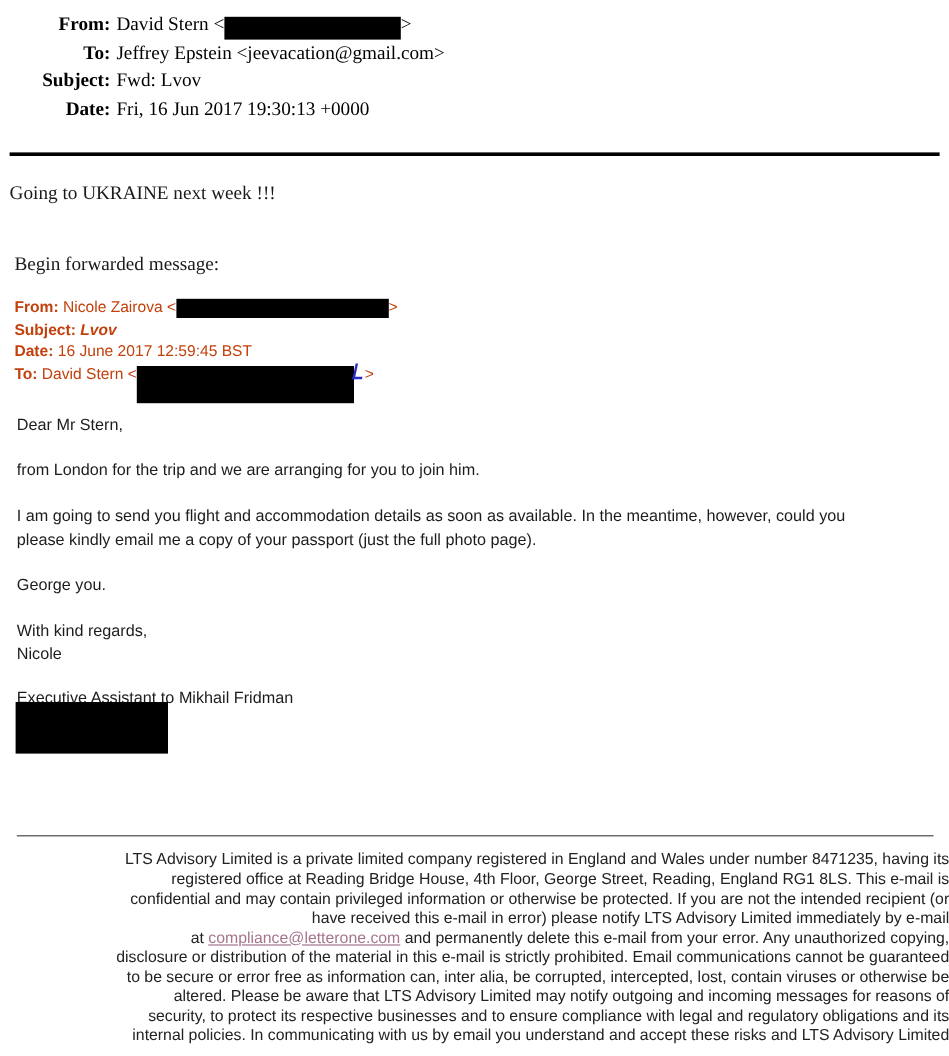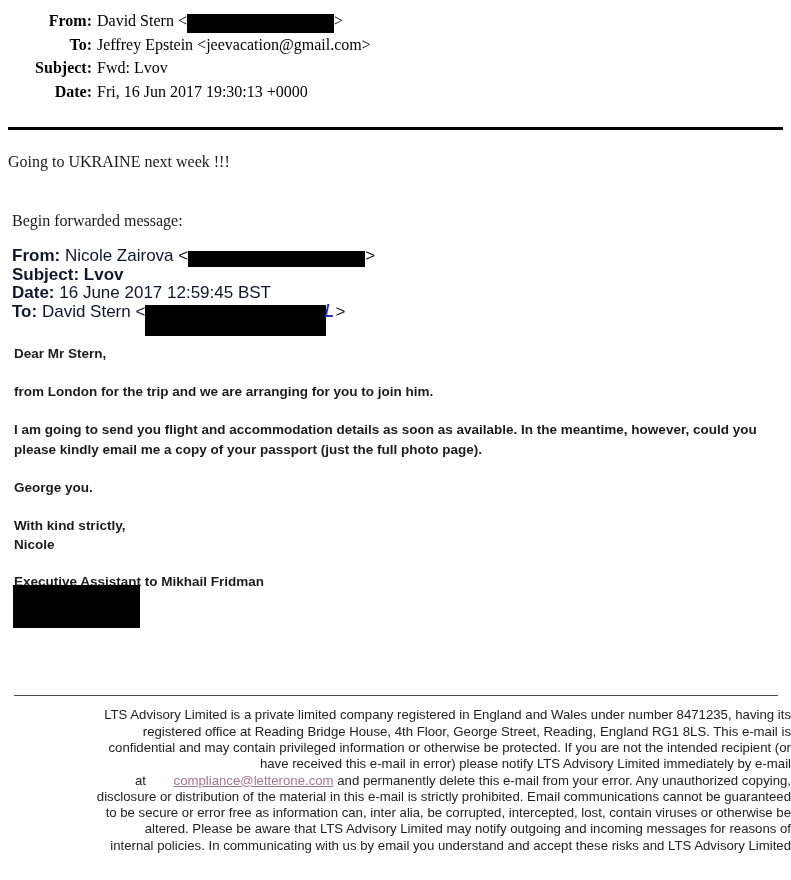--- a/index.html
+++ b/index.html
@@ -24,33 +24,33 @@
   .bar-fwd-to     { width: 181px; height: 31px; vertical-align: top; margin-top: 2px; margin-bottom: -15px; }
   .bar-signature  { width: 127px; height: 43px; margin-left: 13px; margin-top: -6px; }
 
   .thick-rule { border: none; border-top: 3px solid #000; width: 775px; margin: 24px 0 0 8px; }
   .thin-rule  { border: none; border-top: 1px solid #4a4a4a; width: 764px; margin: 63px 0 0 14px; }
 
   .intro-line { margin: 21px 0 0 8px; font-size: 16px; line-height: 22px; color: #1a1a1a; }
   .forward-notice { margin: 37px 0 0 12px; font-size: 16px; line-height: 22px; color: #1a1a1a; }
 
   
-  .fwd-header { margin: 15px 0 0 12px; font-size: 17px; line-height: 18.6px; color: #0f172a; }
+  .fwd-header { margin: 15px 0 0 12px; font-size: 13px; line-height: 18.6px; color: #c2410c; }
   .fwd-row { white-space: nowrap; }
   .fwd-label { font-weight: bold; }
-  .fwd-bold-value { font-weight: bold; }
+  .fwd-bold-value { font-weight: bold; font-style: italic; }
   .blue-sliver {
     display: inline-block; width: 6px; height: 11px;
     border-left: 2px solid #2a2ac8; border-bottom: 2px solid #2a2ac8;
     transform: skewX(-12deg);
     vertical-align: baseline; margin-right: 1px;
   }
 
   
-  .letter { margin-left: 14px; font-size: 13.5px; line-height: 19.5px; color: #1c1c1c; font-weight: bold; }
+  .letter { margin-left: 14px; font-size: 13.5px; line-height: 19.5px; color: #1c1c1c; }
   .letter .block { white-space: nowrap; }
   .salutation { margin-top: 23px; }
   .para-1 { margin-top: 18px; }
   .para-2 { margin-top: 19px; }
   .thanks { margin-top: 19px; }
   .closing-block { margin-top: 18px; }
   .signature-title { margin-top: 17px; }
 
   
   .disclaimer { margin: 11px 0 0 14px; font-size: 13.2px; line-height: 16.3px; color: #222; }
@@ -118,38 +118,39 @@
   </div>
 
   <div class="para-2">
     <div class="block">I am going to send you flight and accommodation details as soon as available. In the meantime, however, could you</div>
     <div class="block">please kindly email me a copy of your passport (just the full photo page).</div>
   </div>
 
   <div class="block thanks">George you.</div>
 
   <div class="closing-block">
-    <div class="block">With kind strictly,</div>
+    <div class="block">With kind regards,</div>
     <div class="block">Nicole</div>
   </div>
 
   <div class="block signature-title">Executive Assistant to Mikhail Fridman</div>
 </div>
 
 <div class="redaction bar-signature" style="background: rgb(0, 0, 0);"></div>
 
 
 <hr class="thin-rule">
 
 <div class="disclaimer sans">
   <div class="disc-line">LTS Advisory Limited is a private limited company registered in England and Wales under number 8471235, having its</div>
   <div class="disc-line">registered office at Reading Bridge House, 4th Floor, George Street, Reading, England RG1 8LS. This e-mail is</div>
   <div class="disc-line">confidential and may contain privileged information or otherwise be protected. If you are not the intended recipient (or</div>
   <div class="disc-line">have received this e-mail in error) please notify LTS Advisory Limited immediately by e-mail</div>
-  <div class="disc-line"><span>at </span><span class="email-link" id="compliance-link" style="color: rgb(165, 117, 143); margin-left: 24px;">compliance@letterone.com</span><span> and permanently delete this e-mail from your error. Any unauthorized copying,</span></div>
+  <div class="disc-line"><span>at </span><span class="email-link" id="compliance-link" style="color: rgb(165, 117, 143);">compliance@letterone.com</span><span> and permanently delete this e-mail from your error. Any unauthorized copying,</span></div>
   <div class="disc-line">disclosure or distribution of the material in this e-mail is strictly prohibited. Email communications cannot be guaranteed</div>
   <div class="disc-line">to be secure or error free as information can, inter alia, be corrupted, intercepted, lost, contain viruses or otherwise be</div>
   <div class="disc-line">altered. Please be aware that LTS Advisory Limited may notify outgoing and incoming messages for reasons of</div>
+  <div class="disc-line">security, to protect its respective businesses and to ensure compliance with legal and regulatory obligations and its</div>
   <div class="disc-line">internal policies. In communicating with us by email you understand and accept these risks and LTS Advisory Limited</div>
 </div>
 
 
 
 
 </body></html>

